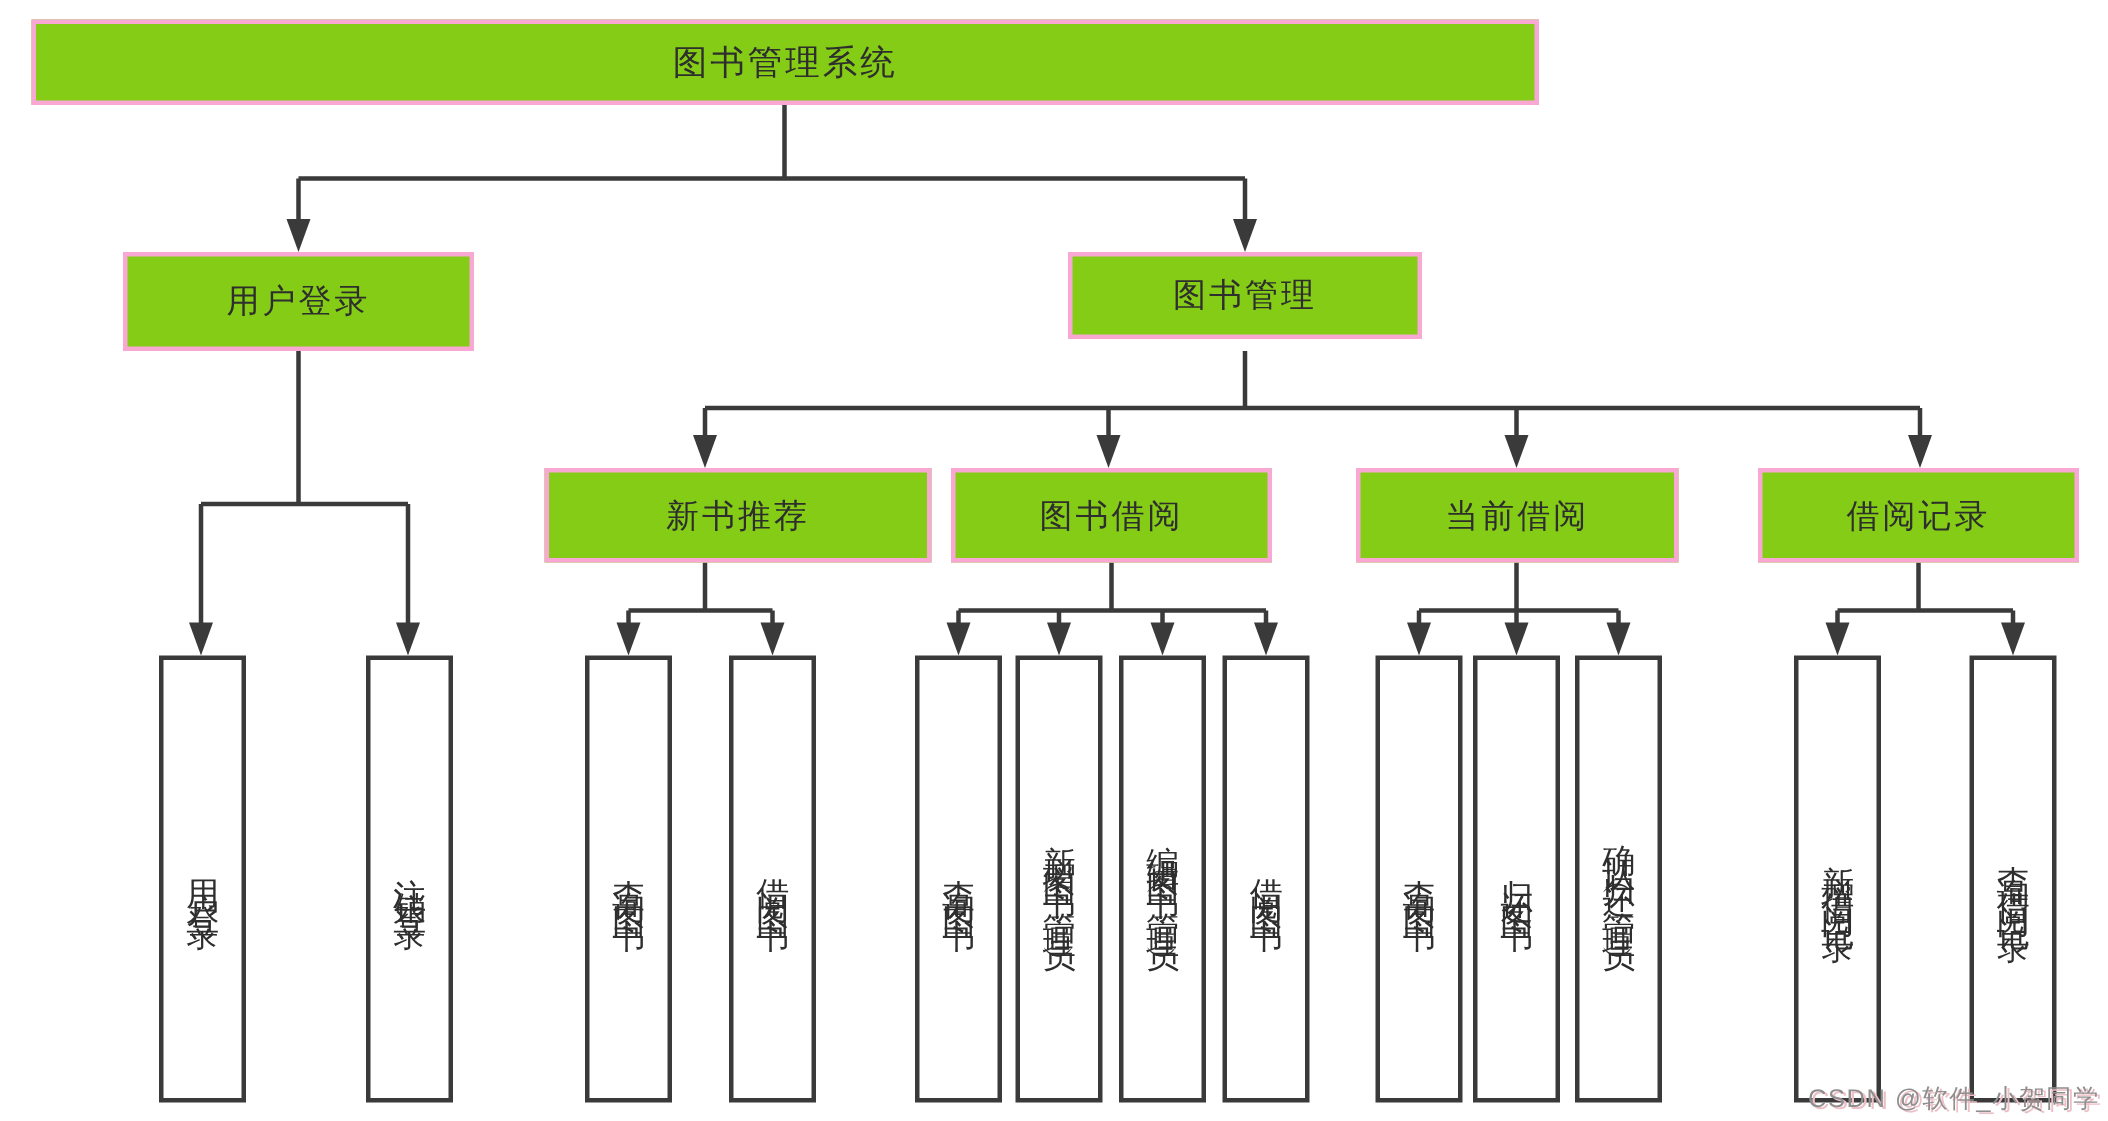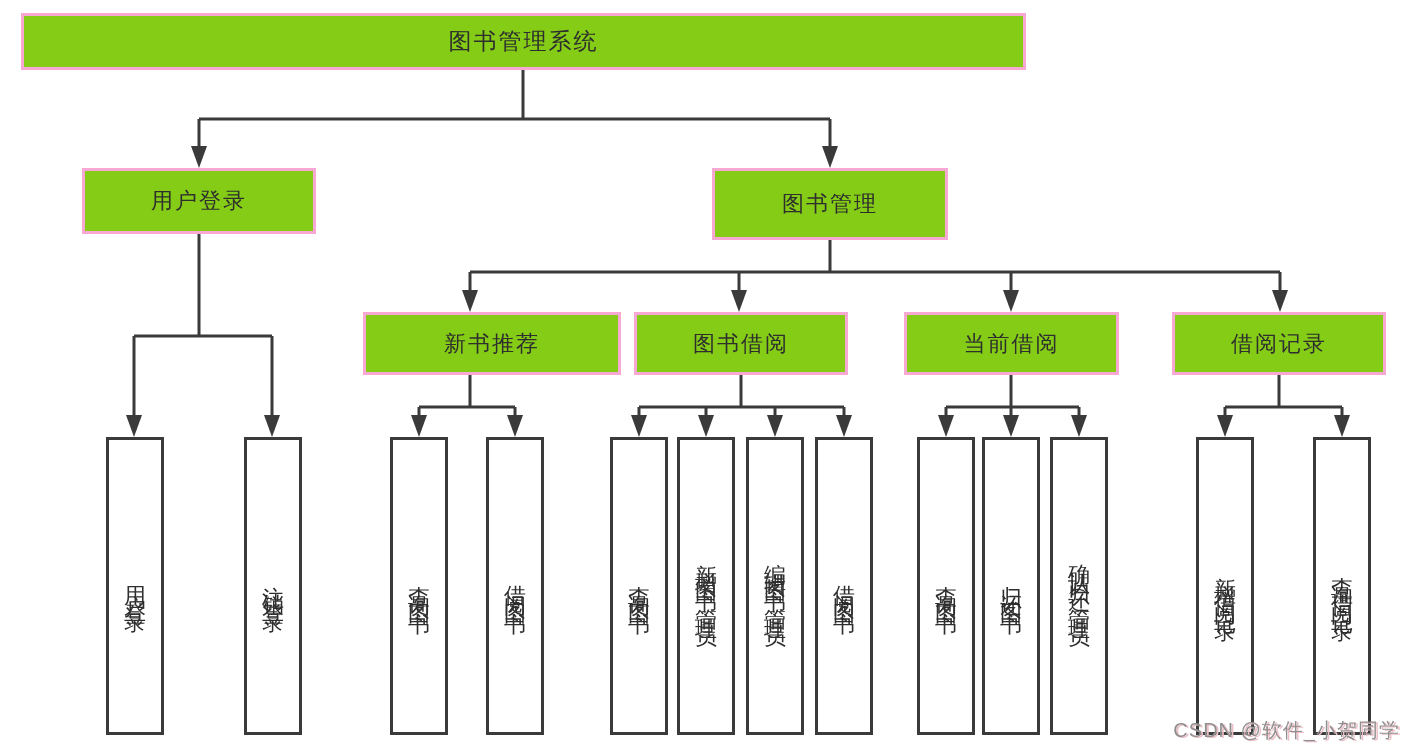--- a/index.html
+++ b/index.html
@@ -30,21 +30,21 @@
     display: flex;
     align-items: center;
     justify-content: center;
     font-size: 22px;
     letter-spacing: 2px;
     color: #2e2e2e;
     white-space: nowrap;
   }
   .root-node    { left: 21px;  top: 13px;  width: 1005px; height: 57px; font-size: 23px; }
   .lvl2-a       { left: 82px;  top: 168px; width: 234px;  height: 66px; }
-  .lvl2-b       { left: 712px; top: 168px; width: 236px;  height: 72px; }
+  .lvl2-b       { left: 712px; top: 168px; width: 236px;  height: 58px; }
   .lvl3         { top: 312px; height: 63px; }
   .lvl3-1       { left: 363px;  width: 258px; }
   .lvl3-2       { left: 634px;  width: 214px; }
   .lvl3-3       { left: 904px;  width: 215px; }
   .lvl3-4       { left: 1172px; width: 214px; }
   .leaf {
     position: absolute;
     top: 437px;
     width: 58px;
     height: 298px;
@@ -60,21 +60,21 @@
     text-orientation: mixed;
     font-size: 22px;
     letter-spacing: 9px;
     line-height: 1.1;
     color: #2e2e2e;
   }
   .watermark {
     position: absolute;
     right: 5px;
     bottom: 3px;
-    font-size: 20px;
+    font-size: 17px;
     color: #8f8f8f;
     letter-spacing: 1px;
     text-shadow: 2px 1px 0 #edbfc6;
     white-space: nowrap;
   }
   svg .line  { stroke: #3a3a3a; stroke-width: 3; fill: none; }
   svg .arrow { fill: #3a3a3a; stroke: none; }
 </style>
 </head>
 <body>

